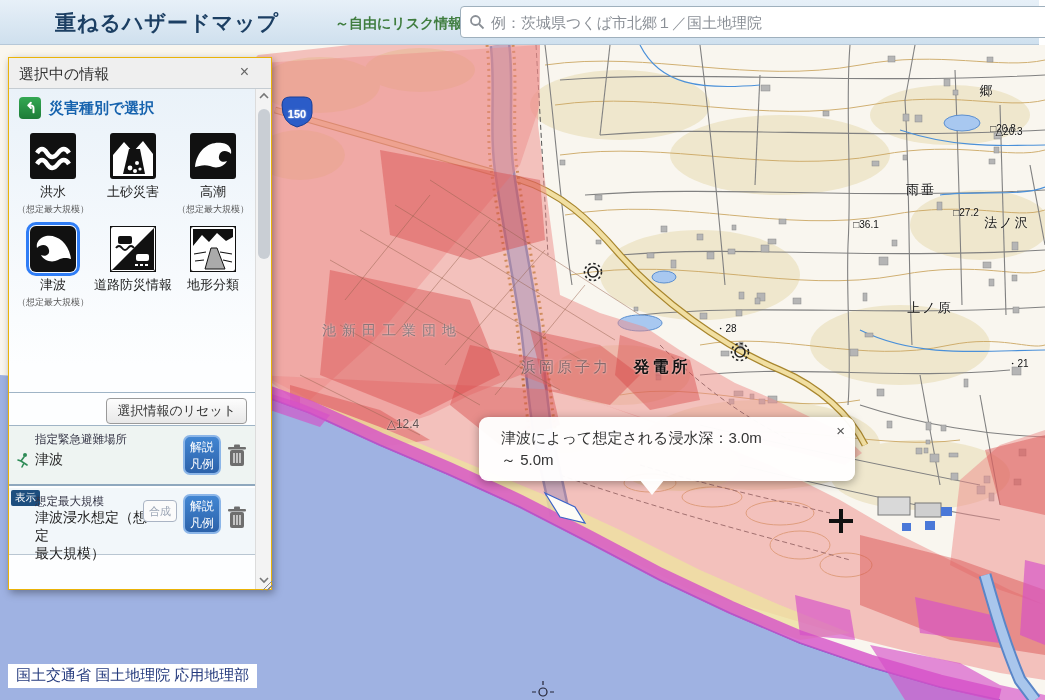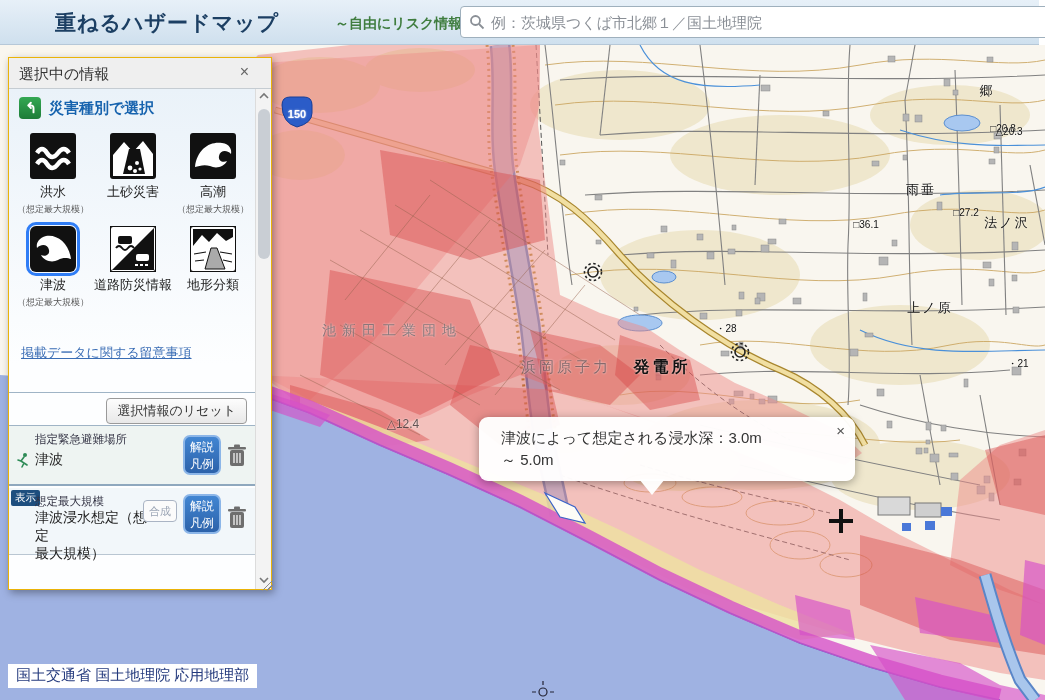--- a/index.html
+++ b/index.html
@@ -452,21 +452,20 @@
             <rect width="46" height="46" rx="3" fill="#fff" stroke="#111" stroke-width="2"></rect>
             <path d="M3,20 L12,9 L19,16 L27,7 L36,15 L43,11 L43,3 L3,3 Z" fill="#111"></path>
             <path d="M21,22 L27,22 L35,43 L15,43 Z" fill="#aaa" stroke="#111" stroke-width="1"></path>
             <path d="M4,28 L16,26 M30,26 L42,28 M5,35 L14,34 M33,34 L42,36" stroke="#111" stroke-width="1.2"></path>
           </svg>
           <span class="dlabel">地形分類</span>
           <span class="dnote"></span>
         </div>
       </div>
 
-      <a class="notes-link">掲載データに関する留意事項</a>
 
 
       <div class="divider1"></div>
       <button class="reset-btn">選択情報のリセット</button>
       <div class="divider2"></div>
 
       <div class="layer-row layer1">
         <span class="cat-label">指定緊急避難場所</span>
         <svg class="runner" viewBox="0 0 16 16">
           <circle cx="10" cy="3" r="2" fill="#2e8b57"></circle>

